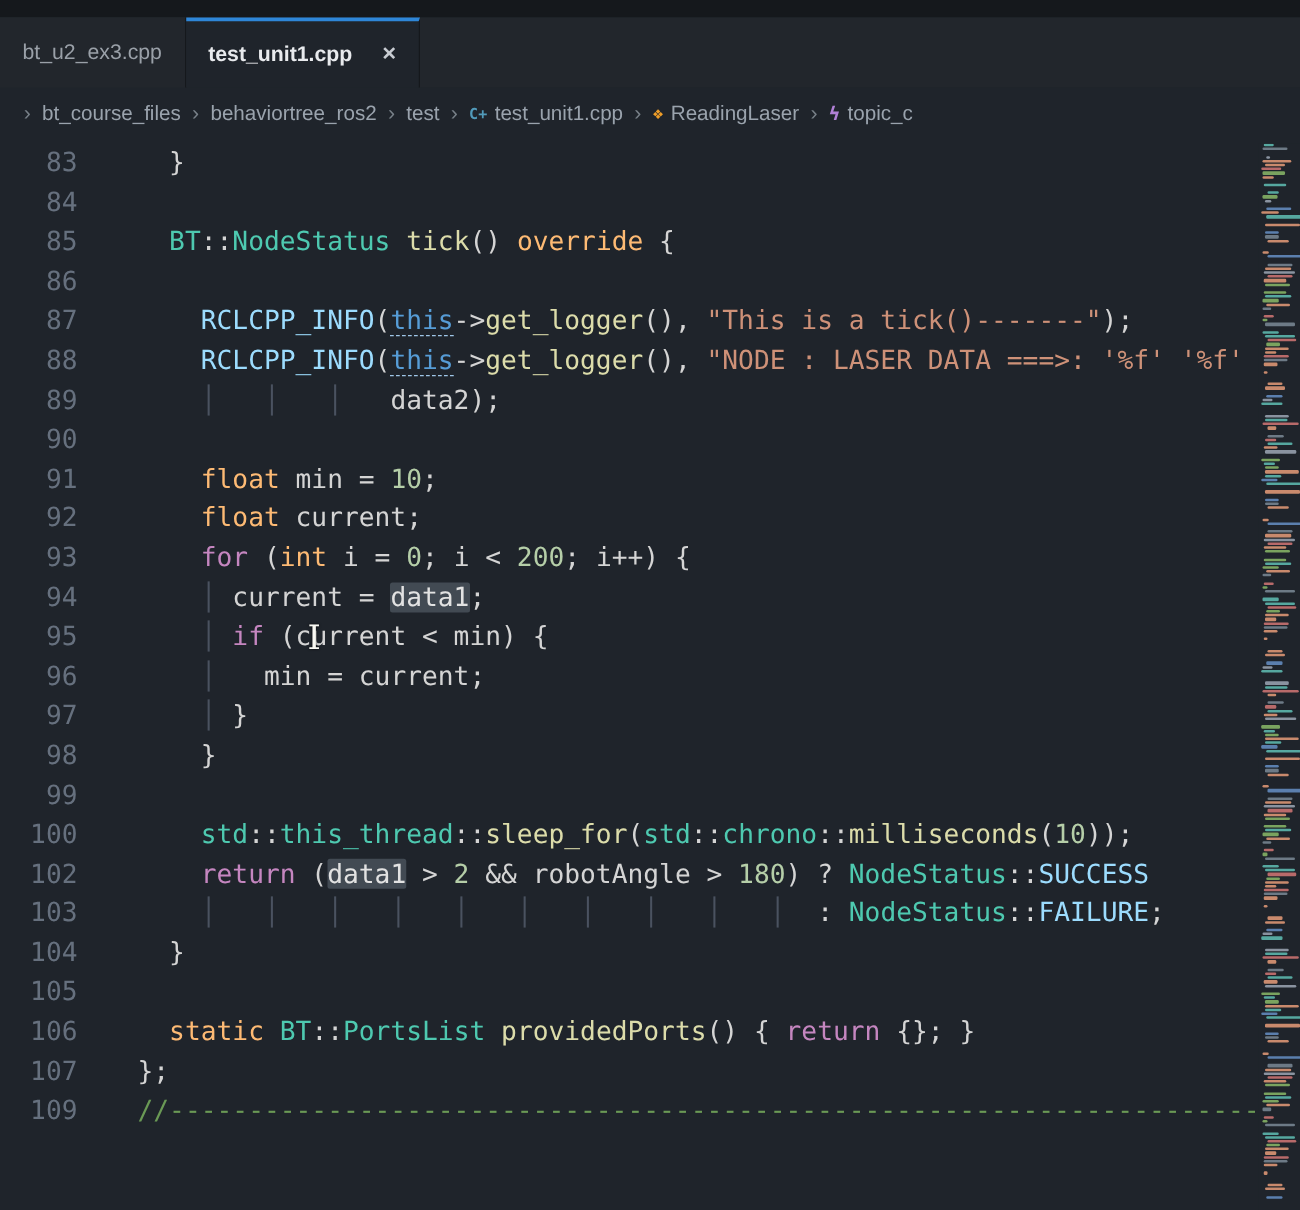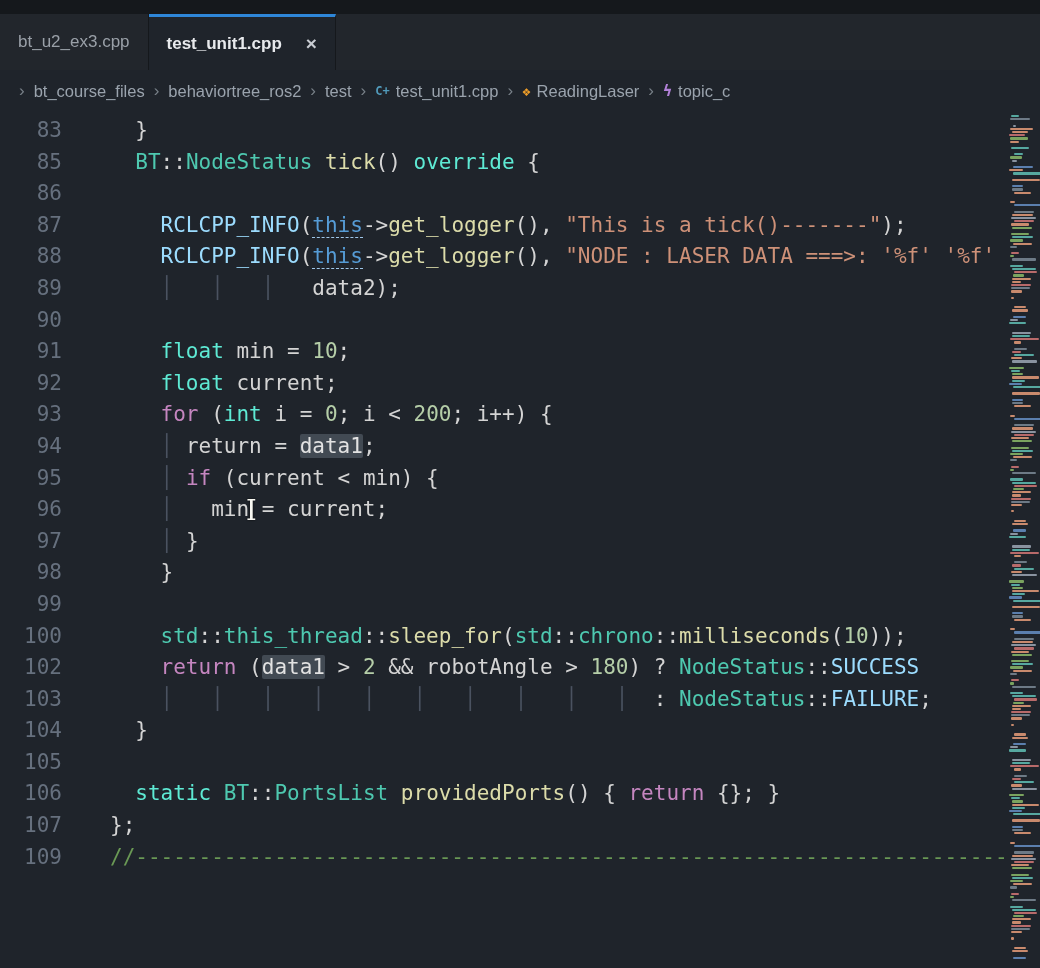--- a/index.html
+++ b/index.html
@@ -32,21 +32,21 @@
   .bc-icon{font-size:12px;font-weight:bold;font-family:"DejaVu Sans Mono",monospace;}
   .cpp-file-icon{color:#519aba;}
   .class-icon{color:#ee9d28;font-size:14px;}
   .event-icon{color:#b180d7;font-size:15px;}
   
   .code{padding-top:3px;}
   .line{display:flex;height:31.6px;line-height:31.6px;font-size:21px;white-space:pre;}
   .gutter{flex:0 0 62px;width:62px;text-align:right;color:#66707e;}
   .content{margin-left:48px;}
   .tok-p{color:#d4d4d4}
-  .tok-k{color:#5eead4}
+  .tok-k{color:#fdba74}
   .tok-c{color:#C586C0}
   .tok-t{color:#4EC9B0}
   .tok-f{color:#DCDCAA}
   .tok-s{color:#CE9178}
   .tok-n{color:#B5CEA8}
   .tok-v{color:#9CDCFE}
   .tok-m{color:#9CDCFE}
   .tok-g{color:#4a5260}
   .tok-cm{color:#6A9955}
   .tok-hl{color:#e2e2e2;background:rgba(120,132,145,.40);border-radius:2px;text-align:right;}
@@ -104,30 +104,31 @@
     </span>
     <span class="bc-chev">›</span>
     <span class="bc-item">
       <span class="bc-icon event-icon">ϟ</span>
       <span>topic_c</span>
     </span>
   </div>
 
 <div class="code" id="code-lines">
     <div class="line"><span class="gutter">83</span><span class="content"><span class="tok-p">  }</span></span></div>
+    <div class="line"><span class="gutter">84</span><span class="content"></span></div>
     <div class="line"><span class="gutter">85</span><span class="content"><span class="tok-p">  </span><span class="tok-t">BT</span><span class="tok-p">::</span><span class="tok-t">NodeStatus</span><span class="tok-p"> </span><span class="tok-f">tick</span><span class="tok-p">() </span><span class="tok-k">override</span><span class="tok-p"> {</span></span></div>
     <div class="line"><span class="gutter">86</span><span class="content"></span></div>
     <div class="line"><span class="gutter">87</span><span class="content"><span class="tok-p">    </span><span class="tok-m">RCLCPP_INFO</span><span class="tok-p">(</span><span class="tok-th">this</span><span class="tok-p">-&gt;</span><span class="tok-f">get_logger</span><span class="tok-p">(), </span><span class="tok-s">"This is a tick()-------"</span><span class="tok-p">);</span></span></div>
     <div class="line"><span class="gutter">88</span><span class="content"><span class="tok-p">    </span><span class="tok-m">RCLCPP_INFO</span><span class="tok-p">(</span><span class="tok-th">this</span><span class="tok-p">-&gt;</span><span class="tok-f">get_logger</span><span class="tok-p">(), </span><span class="tok-s">"NODE : LASER DATA ===&gt;: '%f' '%f'</span></span></div>
     <div class="line"><span class="gutter">89</span><span class="content"><span class="tok-p">    </span><span class="tok-g">│   </span><span class="tok-g">│   </span><span class="tok-g">│   </span><span class="tok-p">data2);</span></span></div>
     <div class="line"><span class="gutter">90</span><span class="content"></span></div>
     <div class="line"><span class="gutter">91</span><span class="content"><span class="tok-p">    </span><span class="tok-k">float</span><span class="tok-p"> min = </span><span class="tok-n">10</span><span class="tok-p">;</span></span></div>
     <div class="line"><span class="gutter">92</span><span class="content"><span class="tok-p">    </span><span class="tok-k">float</span><span class="tok-p"> current;</span></span></div>
     <div class="line"><span class="gutter">93</span><span class="content"><span class="tok-p">    </span><span class="tok-c">for</span><span class="tok-p"> (</span><span class="tok-k">int</span><span class="tok-p"> i = </span><span class="tok-n">0</span><span class="tok-p">; i &lt; </span><span class="tok-n">200</span><span class="tok-p">; i++) {</span></span></div>
-    <div class="line"><span class="gutter">94</span><span class="content"><span class="tok-p">    </span><span class="tok-g">│ </span><span class="tok-p">return = </span><span class="tok-hl">data1</span><span class="tok-p">;</span></span></div>
+    <div class="line"><span class="gutter">94</span><span class="content"><span class="tok-p">    </span><span class="tok-g">│ </span><span class="tok-p">current = </span><span class="tok-hl">data1</span><span class="tok-p">;</span></span></div>
     <div class="line"><span class="gutter">95</span><span class="content"><span class="tok-p">    </span><span class="tok-g">│ </span><span class="tok-c">if</span><span class="tok-p"> (current &lt; min) {</span></span></div>
     <div class="line"><span class="gutter">96</span><span class="content"><span class="tok-p">    </span><span class="tok-g">│   </span><span class="tok-p">min = current;</span></span></div>
     <div class="line"><span class="gutter">97</span><span class="content"><span class="tok-p">    </span><span class="tok-g">│ </span><span class="tok-p">}</span></span></div>
     <div class="line"><span class="gutter">98</span><span class="content"><span class="tok-p">    }</span></span></div>
     <div class="line"><span class="gutter">99</span><span class="content"></span></div>
     <div class="line"><span class="gutter">100</span><span class="content"><span class="tok-p">    </span><span class="tok-t">std</span><span class="tok-p">::</span><span class="tok-t">this_thread</span><span class="tok-p">::</span><span class="tok-f">sleep_for</span><span class="tok-p">(</span><span class="tok-t">std</span><span class="tok-p">::</span><span class="tok-t">chrono</span><span class="tok-p">::</span><span class="tok-f">milliseconds</span><span class="tok-p">(</span><span class="tok-n">10</span><span class="tok-p">));</span></span></div>
     <div class="line"><span class="gutter">102</span><span class="content"><span class="tok-p">    </span><span class="tok-c">return</span><span class="tok-p"> (</span><span class="tok-hl">data1</span><span class="tok-p"> &gt; </span><span class="tok-n">2</span><span class="tok-p"> &amp;&amp; robotAngle &gt; </span><span class="tok-n">180</span><span class="tok-p">) ? </span><span class="tok-t">NodeStatus</span><span class="tok-p">::</span><span class="tok-v">SUCCESS</span></span></div>
     <div class="line"><span class="gutter">103</span><span class="content"><span class="tok-p">    </span><span class="tok-g">│   </span><span class="tok-g">│   </span><span class="tok-g">│   </span><span class="tok-g">│   </span><span class="tok-g">│   </span><span class="tok-g">│   </span><span class="tok-g">│   </span><span class="tok-g">│   </span><span class="tok-g">│   </span><span class="tok-g">│  </span><span class="tok-p">: </span><span class="tok-t">NodeStatus</span><span class="tok-p">::</span><span class="tok-v">FAILURE</span><span class="tok-p">;</span></span></div>
     <div class="line"><span class="gutter">104</span><span class="content"><span class="tok-p">  }</span></span></div>
     <div class="line"><span class="gutter">105</span><span class="content"></span></div>

